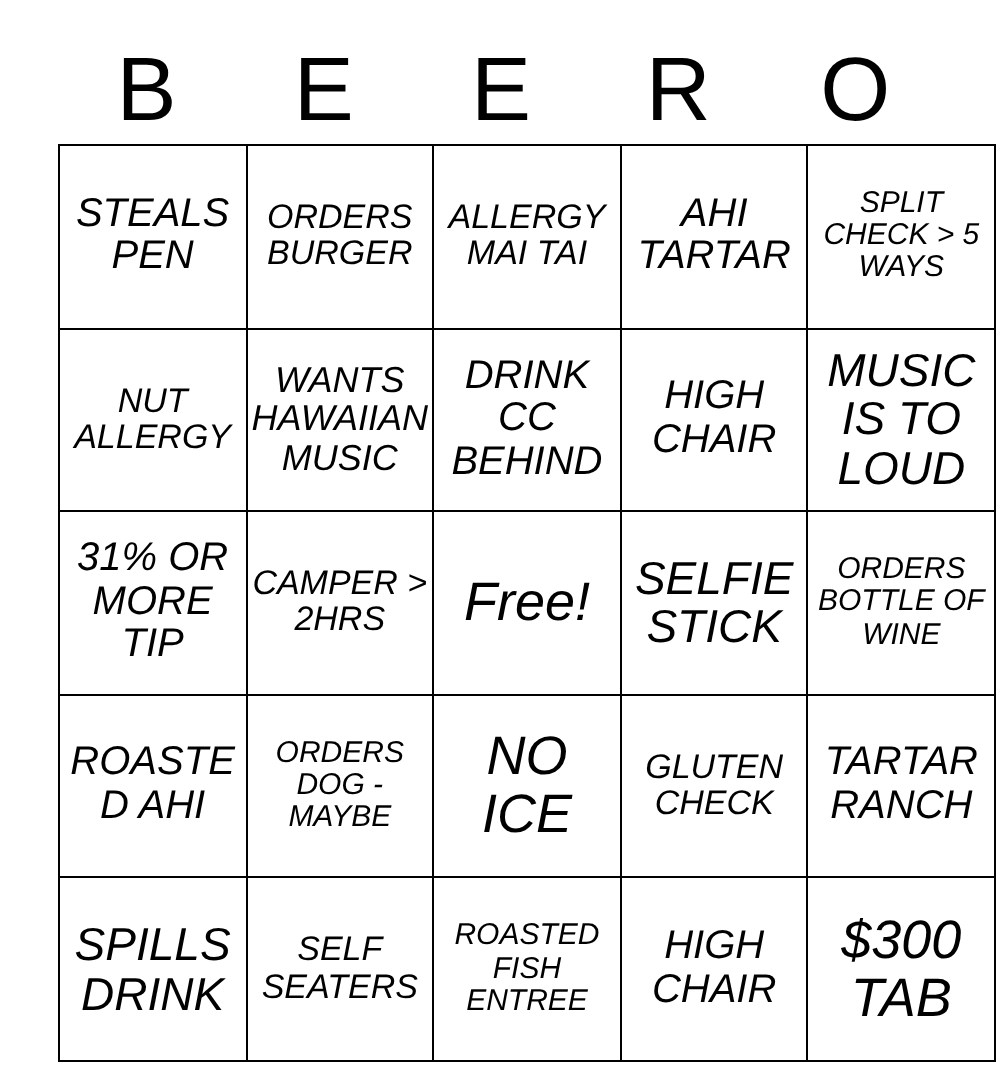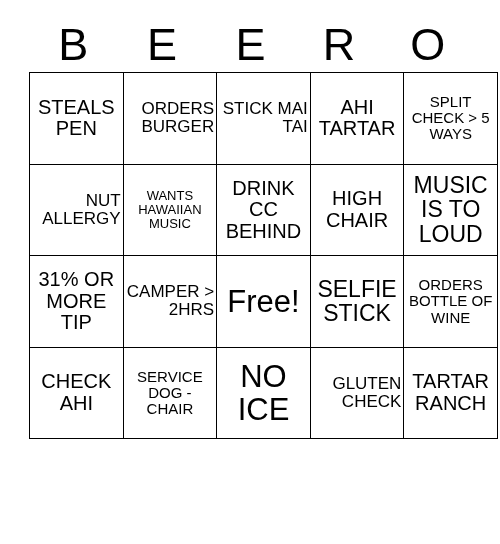--- a/index.html
+++ b/index.html
@@ -59,30 +59,31 @@
     color: #000000;
     font-family: "Liberation Sans", sans-serif;
     line-height: 1.08;
     overflow: hidden;
     word-wrap: break-word;
   }
 
   .cell-text {
     display: block;
     width: 100%;
+    font-style: italic;
   }
 
   
-  .fs-xs  { font-size: 13px; }
+  .fs-xs  { font-size: 18px; }
   .fs-sm  { font-size: 15px; }
-  .fs-md  { font-size: 17px; text-align: right; }
+  .fs-md  { font-size: 17px; }
   .fs-lg  { font-size: 20px; }
   .fs-xl  { font-size: 23px; }
   .fs-xxl { font-size: 20px; }
-  .fs-huge{ font-size: 31px; }
+  .fs-huge{ font-size: 27px; }
 </style>
 </head>
 <body>
 
 <div id="card">
 
   <div id="header-row">
     <div class="header-letter">B</div>
     <div class="header-letter">E</div>
     <div class="header-letter">E</div>
@@ -93,21 +94,21 @@
   <table id="grid">
     <tbody>
       <tr>
         <td>
             <span class="cell-text fs-lg">STEALS PEN</span>
           </td>
         <td>
             <span class="cell-text fs-md">ORDERS BURGER</span>
           </td>
         <td>
-            <span class="cell-text fs-md">STICK MAI TAI</span>
+            <span class="cell-text fs-md">ALLERGY MAI TAI</span>
           </td>
         <td>
             <span class="cell-text fs-lg">AHI TARTAR</span>
           </td>
         <td>
             <span class="cell-text fs-sm">SPLIT CHECK &gt; 5 WAYS</span>
           </td>
       </tr>
       <tr>
         <td>
@@ -138,31 +139,48 @@
           </td>
         <td>
             <span class="cell-text fs-xl">SELFIE STICK</span>
           </td>
         <td>
             <span class="cell-text fs-sm">ORDERS BOTTLE OF WINE</span>
           </td>
       </tr>
       <tr>
         <td>
-            <span class="cell-text fs-lg">CHECK AHI</span>
+            <span class="cell-text fs-lg">ROASTED AHI</span>
           </td>
         <td>
-            <span class="cell-text fs-sm">SERVICE DOG - CHAIR</span>
+            <span class="cell-text fs-sm">ORDERS DOG - MAYBE</span>
           </td>
         <td>
             <span class="cell-text fs-huge">NO ICE</span>
           </td>
         <td>
             <span class="cell-text fs-md">GLUTEN CHECK</span>
           </td>
         <td>
             <span class="cell-text fs-lg">TARTAR RANCH</span>
           </td>
       </tr>
+      <tr>
+        <td>
+            <span class="cell-text fs-xl">SPILLS DRINK</span>
+          </td>
+        <td>
+            <span class="cell-text fs-md">SELF SEATERS</span>
+          </td>
+        <td>
+            <span class="cell-text fs-sm">ROASTED FISH ENTREE</span>
+          </td>
+        <td>
+            <span class="cell-text fs-xxl">HIGH CHAIR</span>
+          </td>
+        <td>
+            <span class="cell-text fs-huge">$300 TAB</span>
+          </td>
+      </tr>
     </tbody>
   </table>
 
 </div>
 
 </body></html>

